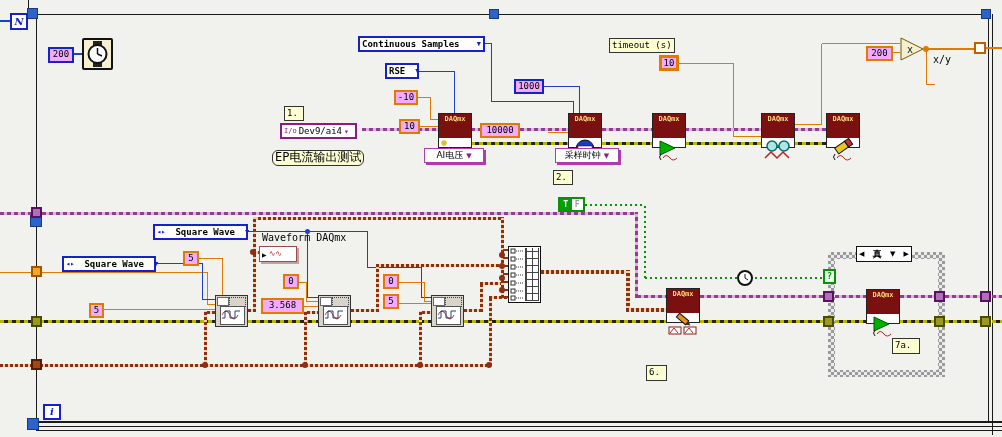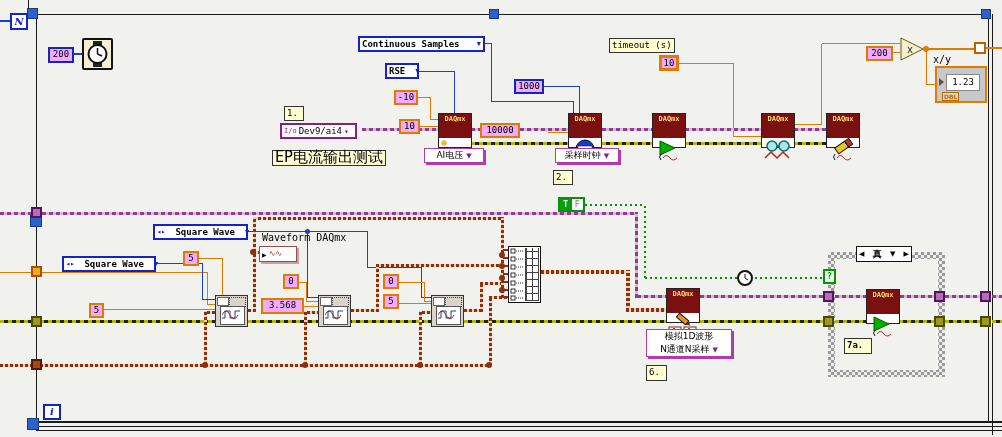--- a/index.html
+++ b/index.html
@@ -212,21 +212,21 @@
   <div style="position:absolute;left:856px;top:246px;width:56px;height:16px;background:#fff;border:1px solid #111;display:flex;align-items:center;justify-content:space-between;padding:0 2px;font:9px 'DejaVu Sans',sans-serif;box-sizing:border-box;">
     <span style="font-size:7px;">◀</span>
     <span style="font-weight:bold;">真</span>
     <span style="font-size:7px;">▼</span>
     <span style="font-size:7px;">▶</span>
   </div>
 
   <div style="position:absolute;left:823px;top:269px;width:13px;height:15px;background:#eaffea;border:2px solid #079307;color:#079307;font:bold 9px 'DejaVu Sans Mono',monospace;text-align:center;line-height:11px;box-sizing:border-box;">
     <span>?</span>
   </div>
-  <div class="lbl" style="left:844px;top:338px;width:22px;height:14px;font-weight:bold;">7a.</div>
+  <div class="lbl" style="left:892px;top:338px;width:22px;height:14px;">7a.</div>
 
   <div class="tn p" style="left:31px;top:207px;"></div>
   <div class="tn o" style="left:31px;top:266px;"></div>
   <div class="tn e" style="left:31px;top:316px;"></div>
   <div class="tn b" style="left:31px;top:359px;"></div>
   <div class="tn p" style="left:823px;top:291px;"></div>
   <div class="tn e" style="left:823px;top:316px;"></div>
   <div class="tn p" style="left:934px;top:291px;"></div>
   <div class="tn e" style="left:934px;top:316px;"></div>
   <div class="tn p" style="left:980px;top:291px;"></div>
@@ -250,21 +250,21 @@
       <line x1="13.5" y1="14" x2="18" y2="16" stroke="#111" stroke-width="1.5"></line>
     </svg>
   </div>
 
   <div class="lbl" style="left:284px;top:106px;width:14px;height:13px;">1.</div>
   <div style="position:absolute;left:280px;top:123px;width:77px;height:16px;background:#fff;border:2px solid #8b1a8b;display:flex;align-items:center;gap:2px;padding:0 2px;font:9px 'DejaVu Sans Mono',monospace;box-sizing:border-box;">
     <span style="color:#8b1a8b;font-size:7px;">I/o</span>
     <span>Dev9/ai4</span>
     <span style="color:#8b1a8b;font-size:8px;">▾</span>
   </div>
-  <div class="lbl" style="left:272px;top:150px;height:14px;font-size:15px;">EP电流输出测试</div>
+  <div class="lbl" style="left:272px;top:150px;height:14px;font-size:12px;border-radius:6px;">EP电流输出测试</div>
 
   <div class="ring" style="left:358px;top:36px;width:127px;height:16px;justify-content:space-between;">
     <span>Continuous Samples</span>
     <span class="ar">▼</span>
   </div>
   <div class="ring" style="left:385px;top:63px;width:34px;height:16px;justify-content:space-between;">
     <span>RSE</span>
     <span class="ar">▼</span>
   </div>
   <div class="num" style="left:394px;top:90px;width:24px;height:15px;">-10</div>
@@ -342,29 +342,20 @@
   </div>
 
   <div class="num" style="left:866px;top:46px;width:27px;height:15px;">200</div>
   <div style="position:absolute;left:900px;top:37px;width:25px;height:24px;">
     <svg width="25" height="24" viewBox="0 0 25 24">
       <polygon points="1,1 1,23 23,12" fill="#f5efd0" stroke="#705800"></polygon>
       <text x="7" y="16" font-size="10" font-family="DejaVu Sans Mono,monospace" fill="#111">x</text>
     </svg>
   </div>
   <div class="freelbl" style="left:933px;top:54px;">x/y</div>
-  <div style="position:absolute;left:935px;top:66px;width:52px;height:37px;background:#c8c8c8;border:2px solid #e07a00;box-sizing:border-box;">
-    <div style="position:absolute;left:2px;top:10px;width:0;height:0;border-top:4px solid transparent;border-bottom:4px solid transparent;border-left:5px solid #555;"></div>
-    <div style="position:absolute;left:9px;top:6px;width:32px;height:15px;background:#fff;border:1px solid #888;font:9px 'DejaVu Sans Mono',monospace;text-align:center;line-height:14px;">
-      <span>1.23</span>
-    </div>
-    <div style="position:absolute;left:5px;top:24px;font:bold 6px 'DejaVu Sans',sans-serif;color:#b56a00;border:1px solid #b56a00;padding:0 1px;background:#d8d8d8;">
-      <span>DBL</span>
-    </div>
-  </div>
 
   <div class="ring" style="left:153px;top:224px;width:95px;height:16px;">
     <span class="ar">◂▸</span>
     <span>Square Wave</span>
     <span class="ar">▼</span>
   </div>
   <div class="ring" style="left:62px;top:256px;width:94px;height:16px;">
     <span class="ar">◂▸</span>
     <span>Square Wave</span>
     <span class="ar">▼</span>
@@ -446,25 +437,20 @@
     <svg width="32" height="23" viewBox="0 0 32 23">
       <g transform="rotate(40 16 7)">
         <rect x="9" y="4" width="12" height="5" fill="#e89020" stroke="#111"></rect>
         <polygon points="21,4 25,6.5 21,9" fill="#333"></polygon>
       </g>
       <rect x="2" y="14" width="12" height="7" fill="#fff" stroke="#802020"></rect>
       <rect x="17" y="14" width="12" height="7" fill="#fff" stroke="#802020"></rect>
       <path d="M3,20 l4,-5 l4,5 M18,20 l4,-5 l4,5" stroke="#c02020" fill="none"></path>
     </svg>
   </div>
-  <div class="sel" style="left:646px;top:329px;width:86px;height:28px;line-height:13px;">
-    <div><span>模拟1D波形</span></div>
-    <div><span>N通道N采样</span>
-         <span class="ar">▼</span></div>
-  </div>
   <div class="lbl" style="left:646px;top:365px;width:15px;height:14px;">6.</div>
 
   <div style="position:absolute;left:737px;top:270px;width:16px;height:16px;border:2px solid #111;border-radius:50%;background:#fff;box-sizing:border-box;">
     <svg width="12" height="12" viewBox="0 0 12 12">
         <line x1="6" y1="6" x2="6" y2="2" stroke="#111"></line>
         <line x1="6" y1="6" x2="9" y2="8" stroke="#111"></line>
       </svg>
   </div>
 
   <div class="daq" style="left:866px;top:289px;">

